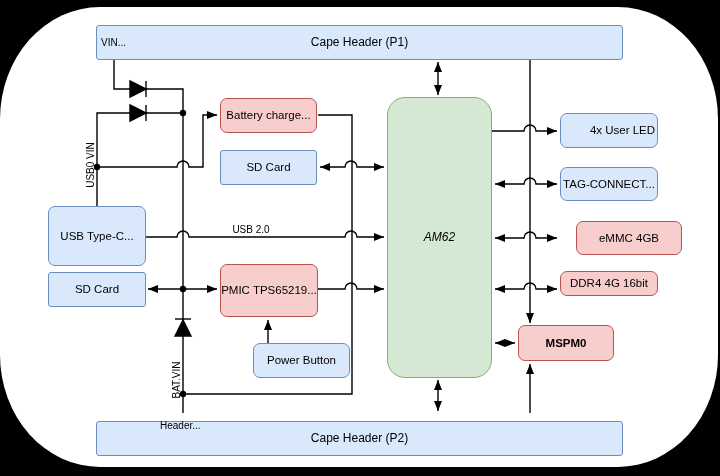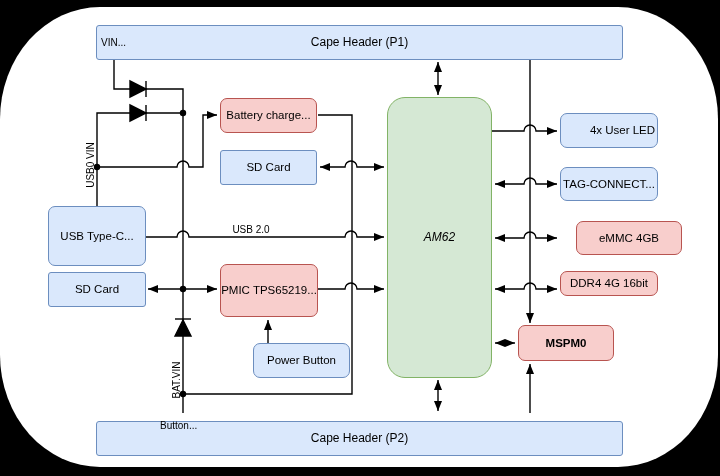--- a/index.html
+++ b/index.html
@@ -138,20 +138,20 @@
   <div class="node red r7" style="left:576px; top:221px; width:106px; height:34px;">eMMC 4GB</div>
 
   <div class="node red r7" style="left:560px; top:271px; width:98px; height:25px;">DDR4 4G 16bit</div>
 
   <div class="node red r7" style="left:518px; top:325px; width:96px; height:36px;font-weight:bold;">MSPM0</div>
 
   <div class="node blue r3 header" style="left:96px; top:413px; width:527px; height:35px;margin-top:8px;">Cape Header (P2)</div>
 
   <div class="elabel" style="left:101px; top:37px;">VIN...</div>
 
-  <div class="elabel" style="left:160px; top:420px;">Button...</div>
+  <div class="elabel" style="left:160px; top:420px;">Header...</div>
 
   <div class="elabel ctr" style="left:251px; top:229px;">USB 2.0</div>
 
   <div class="elabel rot" style="left:90px; top:165px;">USB0 VIN</div>
 
   <div class="elabel rot" style="left:176px; top:380px;">BAT.VIN</div>
 </div>
 
 </body></html>

